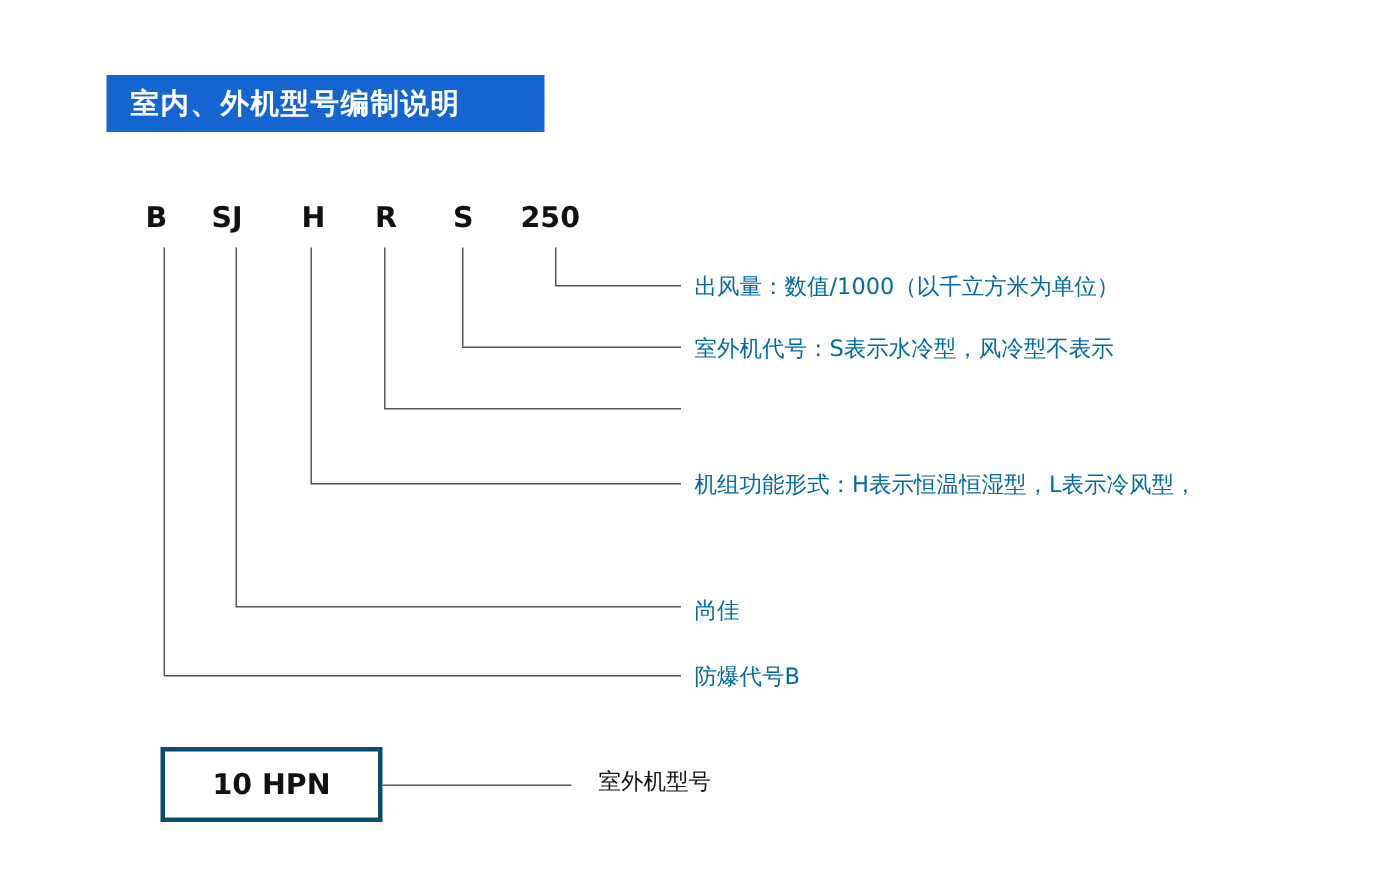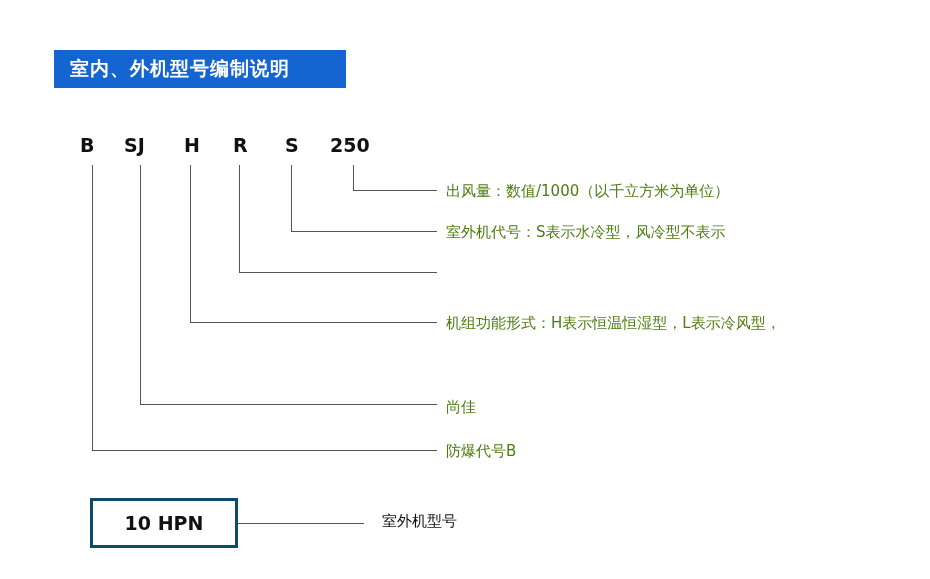--- a/index.html
+++ b/index.html
@@ -11,20 +11,21 @@
     height: 579px;
     background: #ffffff;
     font-family: "DejaVu Sans", "Liberation Sans", sans-serif;
     color: #111111;
     overflow: hidden;
   }
   #root {
     position: relative;
     width: 740px;
     height: 579px;
+    margin-left: 17px;
   }
 
   
   .title-banner {
     position: absolute;
     left: 54px;
     top: 50px;
     width: 292px;
     height: 38px;
     background: #1464d2;
@@ -63,21 +64,21 @@
   .hline {
     position: absolute;
     height: 1px;
     background: #555555;
   }
 
   
   .desc {
     position: absolute;
     font-size: 15px;
-    color: #4d7c0f;
+    color: #0369a1;
     white-space: nowrap;
     line-height: 22px;
   }
   .desc .line2 {
     display: block;
     padding-left: 66px;
   }
 
   
   .model-box {

